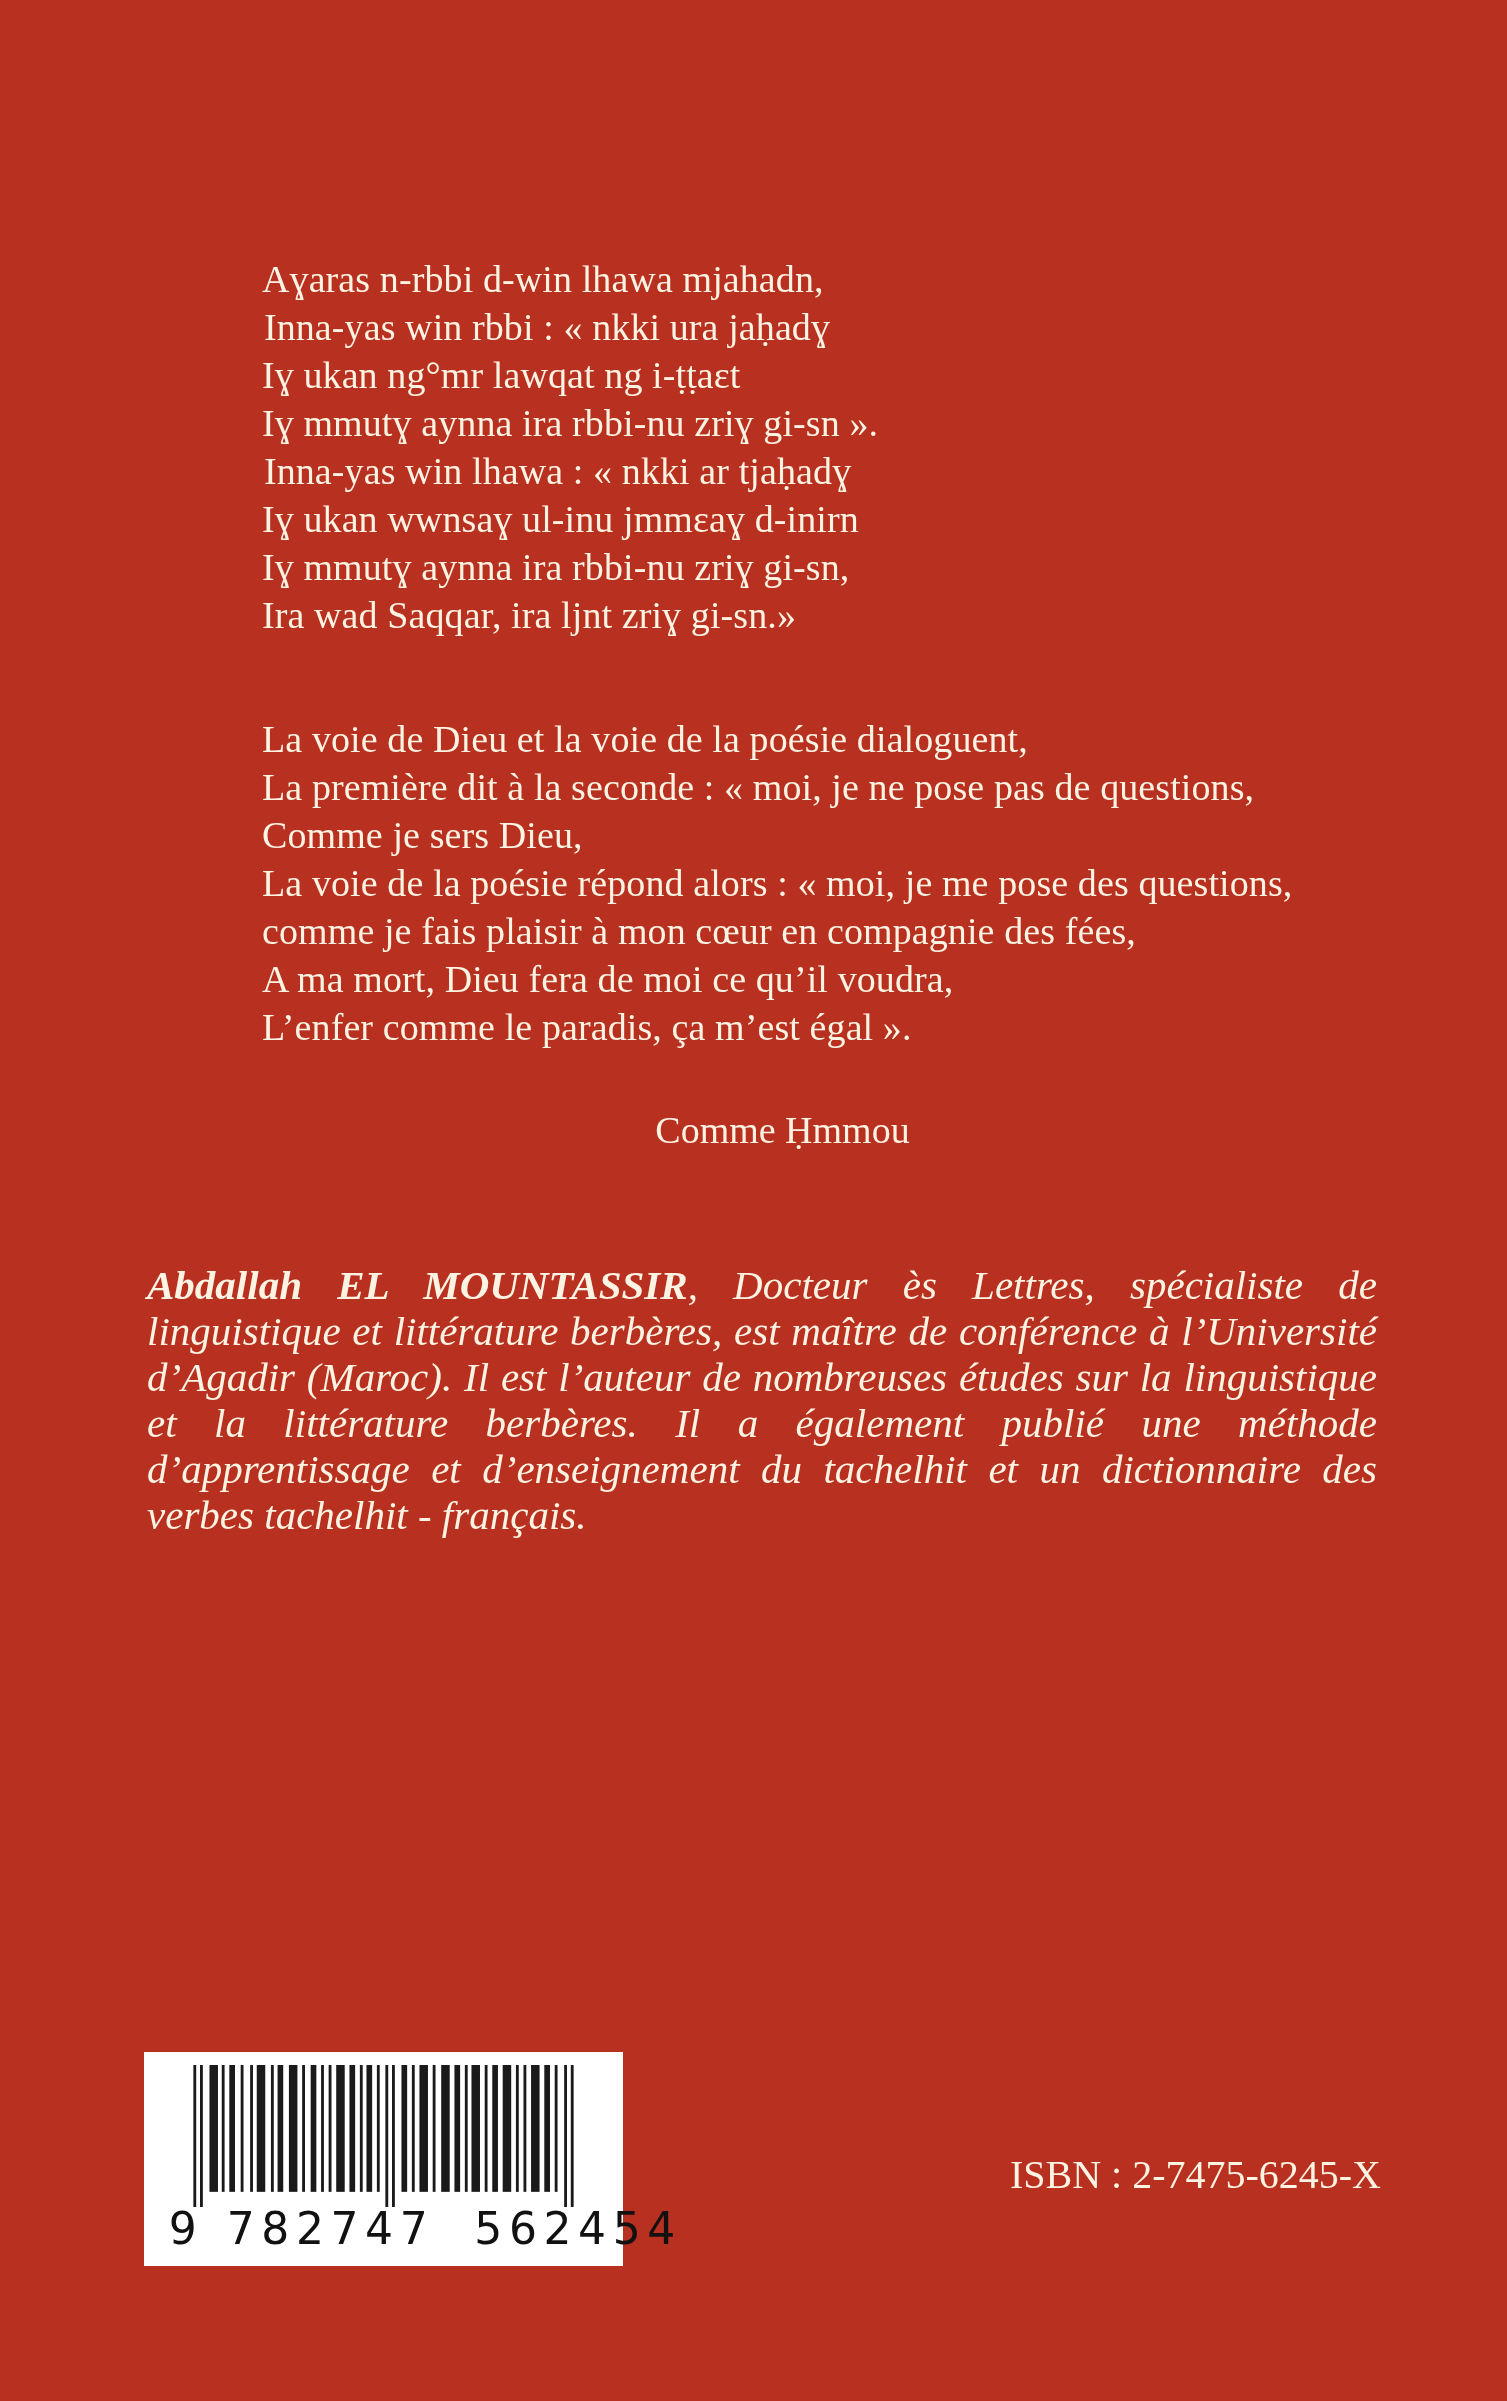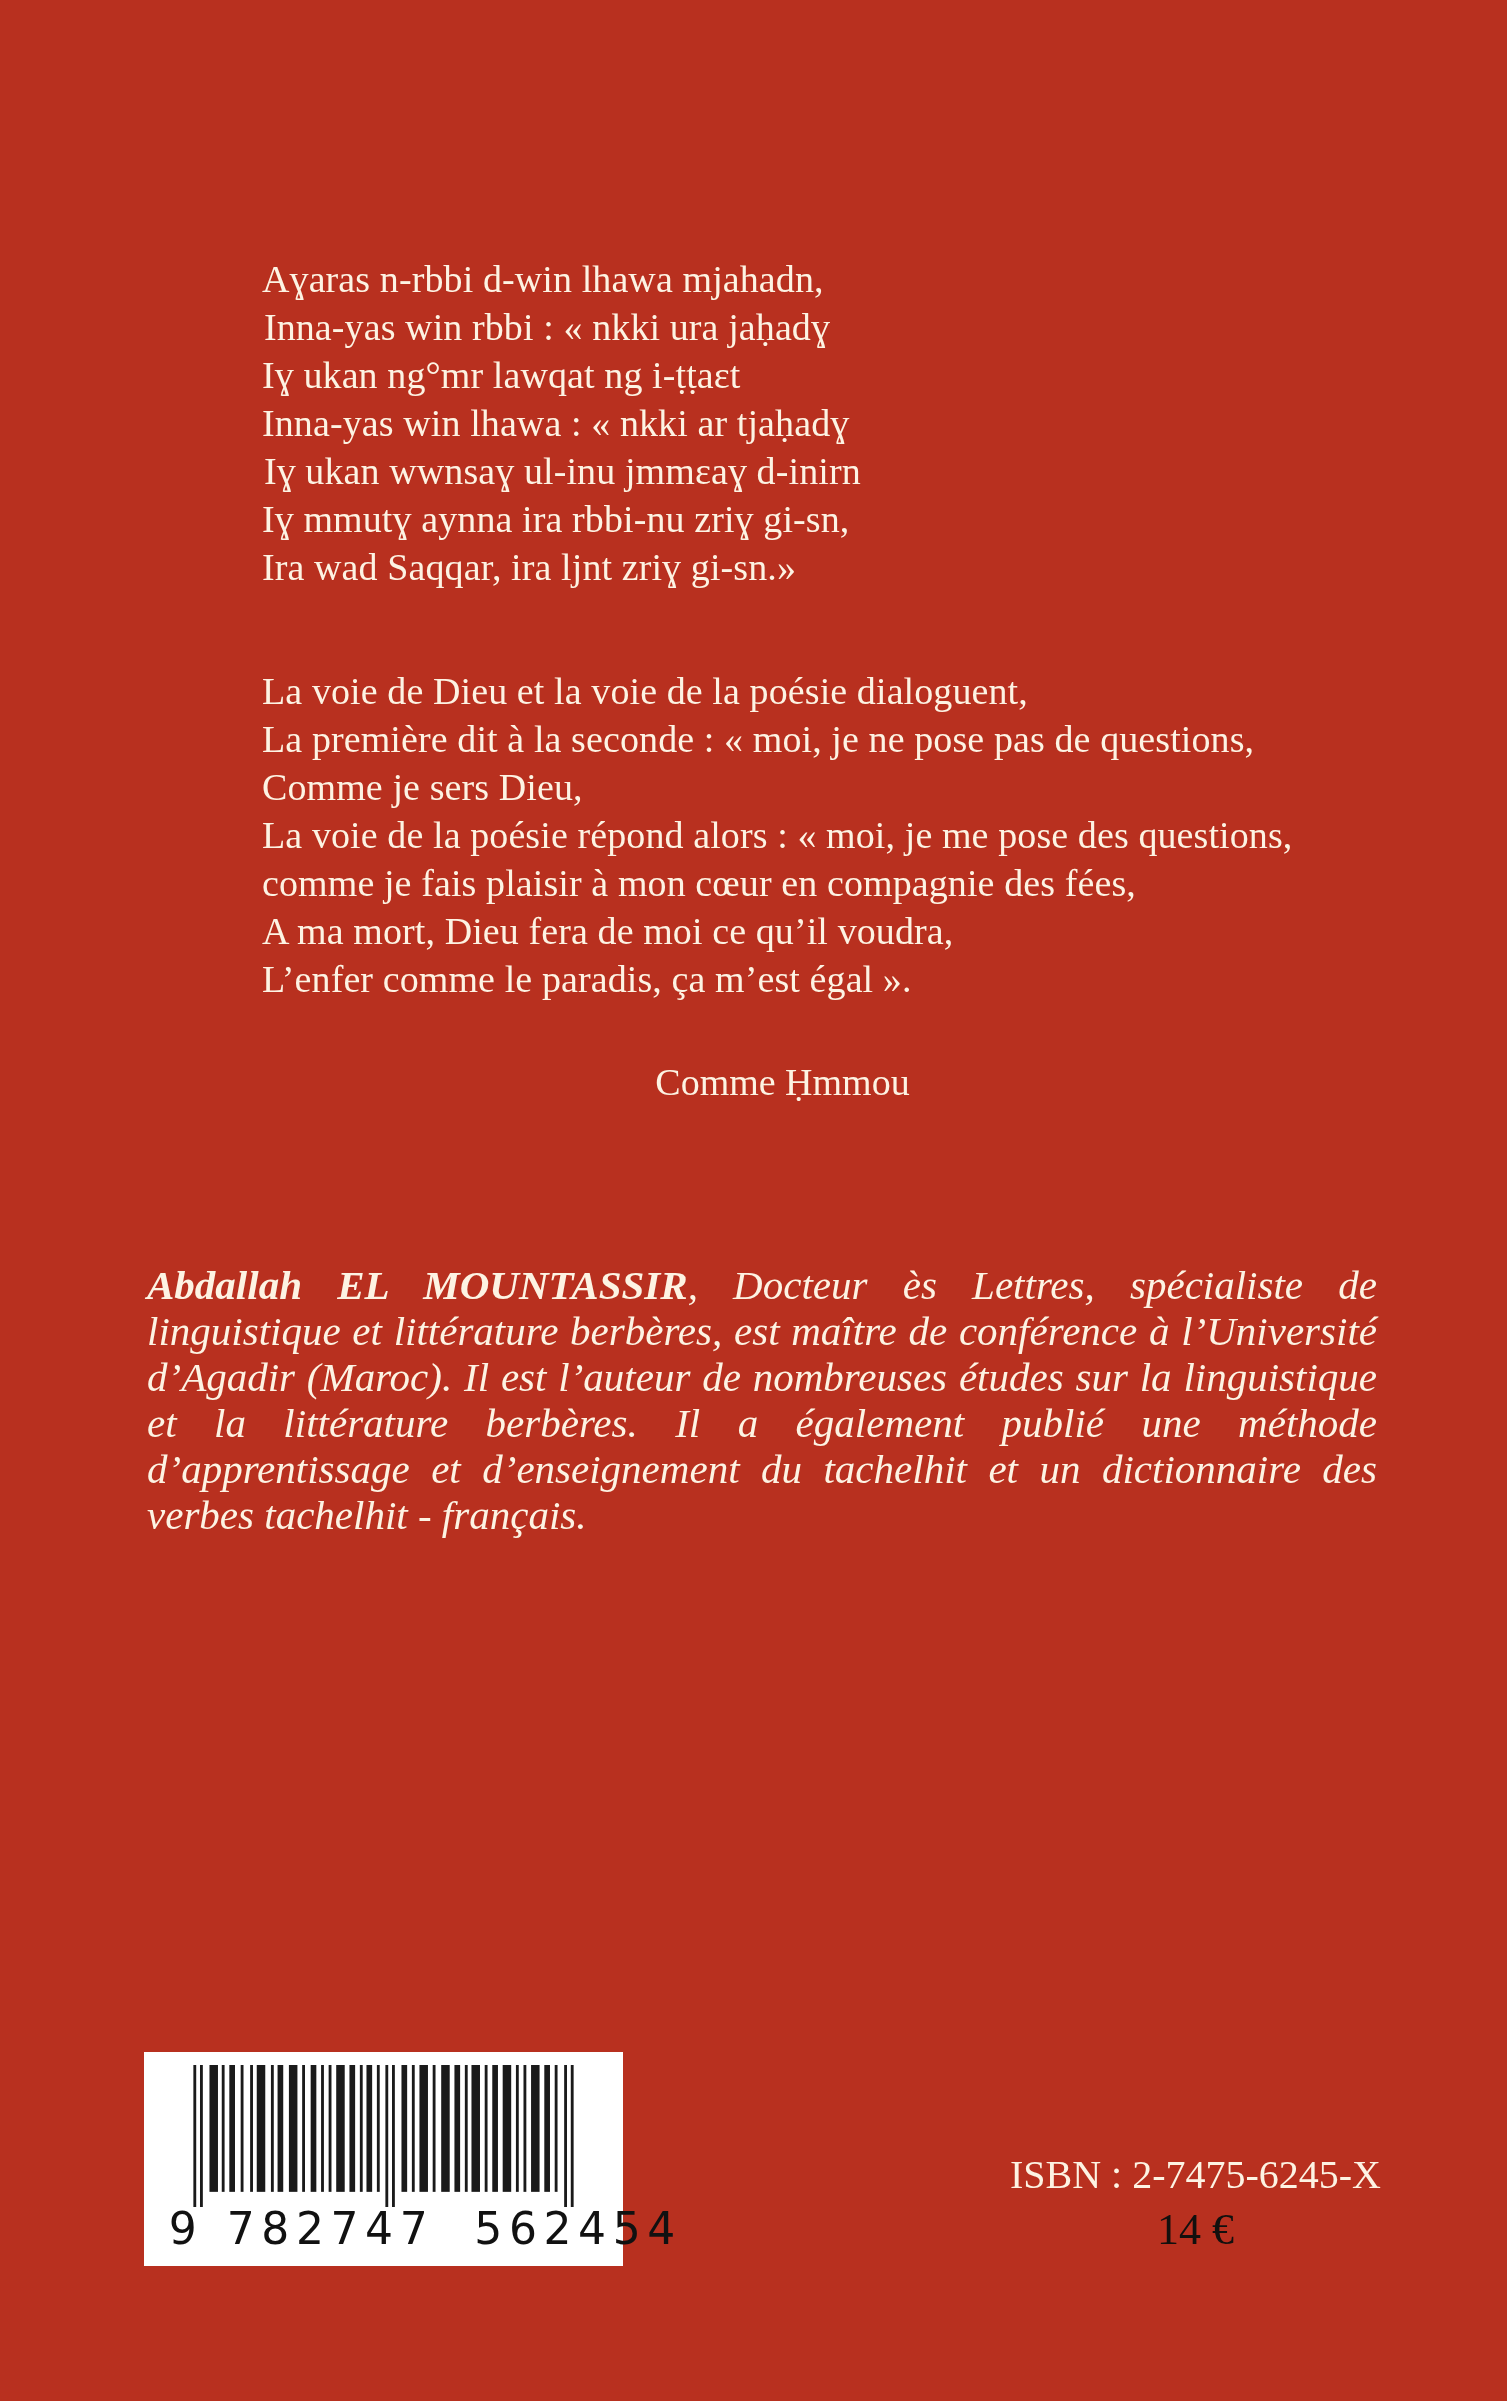--- a/index.html
+++ b/index.html
@@ -128,20 +128,21 @@
 <body>
 
 <div class="page">
 
   <div class="poem-wrap">
 
     <div class="poem-block berber-block">
       <div class="line">Aɣaras n-rbbi d-win lhawa mjahadn,</div>
       <div class="line">Inna-yas win rbbi : « nkki ura jaḥadɣ</div>
       <div class="line">Iɣ ukan ng°mr lawqat ng i-ṭṭaɛt</div>
+      <div class="line">Iɣ mmutɣ aynna ira rbbi-nu zriɣ gi-sn ».</div>
       <div class="line">Inna-yas win lhawa : « nkki ar tjaḥadɣ</div>
       <div class="line">Iɣ ukan wwnsaɣ ul-inu jmmɛaɣ d-inirn</div>
       <div class="line">Iɣ mmutɣ aynna ira rbbi-nu zriɣ gi-sn,</div>
       <div class="line">Ira wad Saqqar, ira ljnt zriɣ gi-sn.»</div>
     </div>
 
     <div class="block-gap"></div>
 
     <div class="poem-block french-block">
       <div class="line">La voie de Dieu et la voie de la poésie dialoguent,</div>
@@ -211,17 +212,16 @@
     </svg>
     <div class="barcode-digits">
       <span class="d-lead">9</span>
       <span class="d-left">782747</span>
       <span class="d-right">562454</span>
     </div>
   </div>
 
   <div class="isbn-area">
     <div class="isbn-line">ISBN : 2-7475-6245-X</div>
-    <div class="price-line">14 €</div>
   </div>
 
 </div>
 
 
 </body></html>

